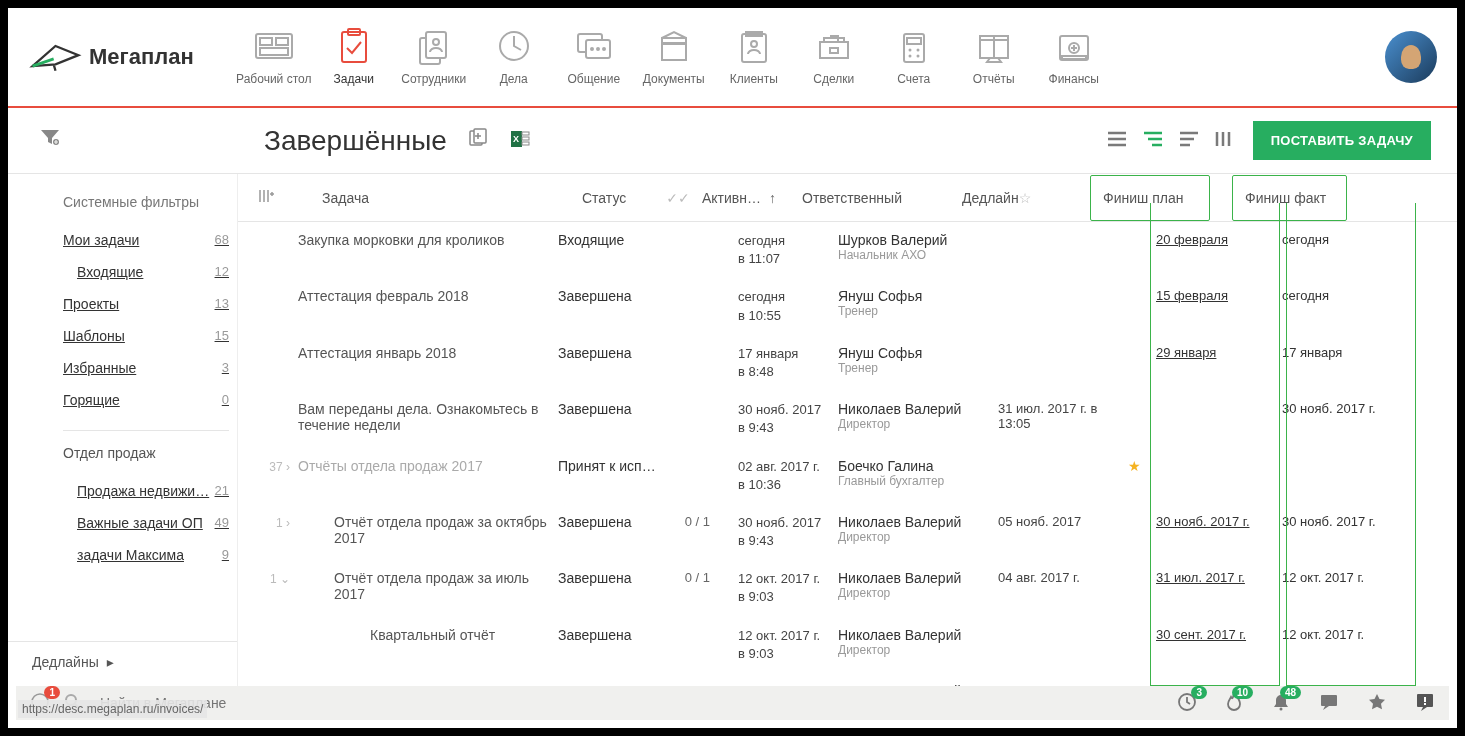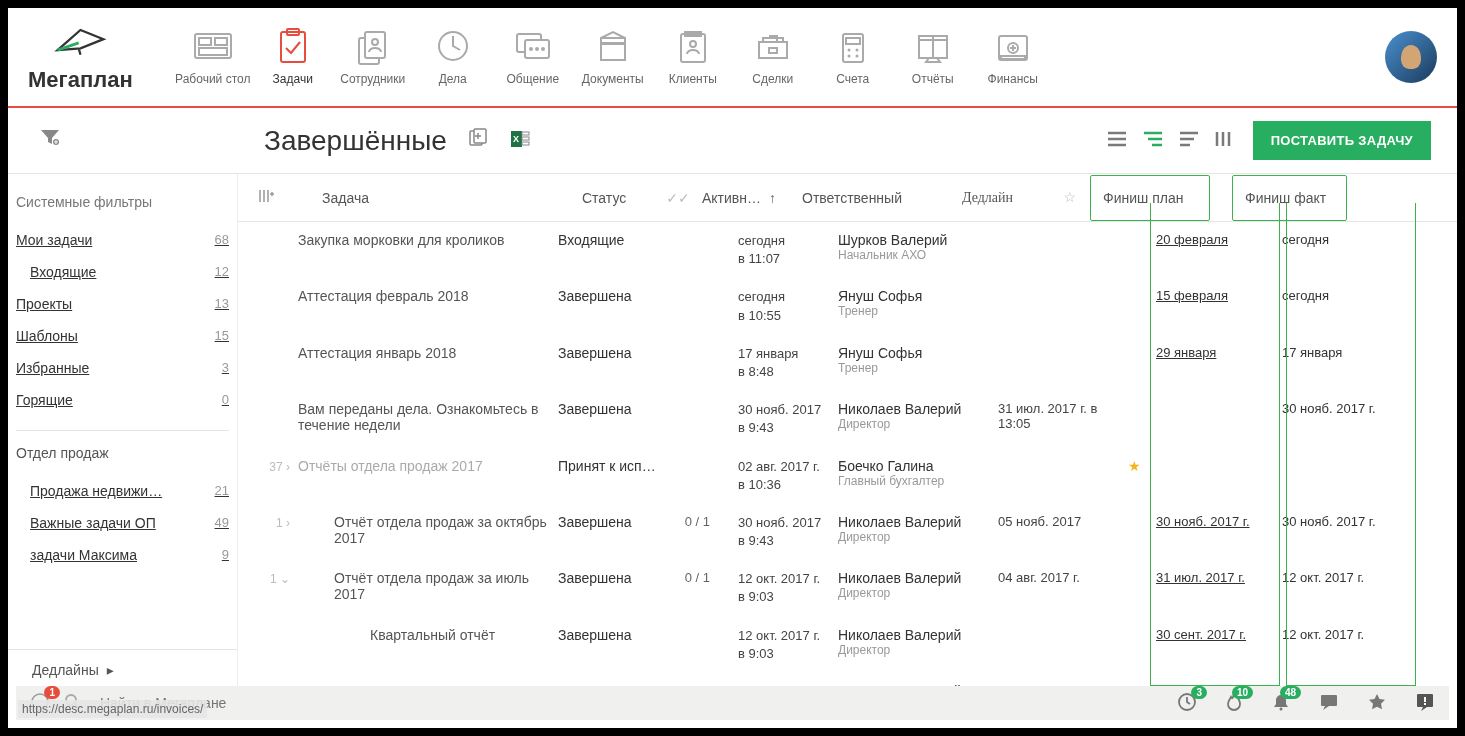--- a/index.html
+++ b/index.html
@@ -1,21 +1,21 @@
 <!DOCTYPE html>
 <html><head>
 <meta charset="utf-8">
 <style>
 * { margin: 0; padding: 0; box-sizing: border-box; }
 body { font-family: -apple-system, BlinkMacSystemFont, "Segoe UI", Arial, sans-serif; font-size: 14px; color: #333; background: #fff; }
 .frame { width: 1465px; height: 736px; border: 8px solid #000; position: relative; overflow: hidden; }
 
 
 .topnav { height: 100px; display: flex; align-items: center; padding: 0 20px; border-bottom: 2px solid #e84c3d; background:#fff; }
-.logo { display: flex; align-items: center; gap: 6px; flex-direction: column; }
+.logo { display: flex; align-items: center; gap: 6px; }
 .logo svg { width: 55px; height: 40px; }
 .logo-text { font-size: 22px; font-weight: 700; color: #333; }
 .nav-items { display: flex; margin-left: 40px; }
 .nav-item { width: 80px; text-align: center; cursor: pointer; }
 .nav-item .icon-box { width: 48px; height: 36px; margin: 0 auto 8px; display:flex; align-items:center; justify-content:center; }
 .nav-item.active .nav-icon { stroke: #e84c3d; }
 .nav-icon { stroke: #aaa; fill: none; stroke-width: 2; }
 .nav-item .label { font-size: 12px; color: #666; }
 .nav-item.active .label { color: #333; }
 .avatar { width: 52px; height: 52px; border-radius: 50%; margin-left: auto; background: linear-gradient(135deg,#4a90d0 0%,#2e5d8a 60%,#1a3a5a 100%); position:relative; overflow:hidden; }
@@ -27,38 +27,38 @@
 .page-title { font-size: 28px; color: #333; font-weight:400;}
 .tool-icon { color:#7a7a7a; cursor:pointer;}
 .toolbar-right { margin-left:auto; display:flex; align-items:center; gap:20px;}
 .view-icons { display:flex; gap:16px; align-items:center;}
 .view-icons .vi { cursor:pointer; }
 .btn-primary { background:#27ae60; color:#fff; border:none; padding:12px 18px; font-size:13px; font-weight:700; letter-spacing:0.3px; cursor:pointer;}
 
 
 .body { display:flex; height: calc(100% - 100px - 66px - 34px); }
 .sidebar { width: 230px; padding: 20px 0 0 0; border-right:1px solid #eee; position:relative;}
-.sidebar-group { padding: 0 8px; }
+.sidebar-group { padding: 0 8px; margin-left: 47px; }
 .sidebar-heading { color:#777; font-size:14px; margin-bottom:14px; }
 .side-item { display:flex; justify-content:space-between; padding: 8px 0; cursor:pointer; font-size:14px; color:#333;text-decoration:underline;}
 .side-item.sub { padding-left: 14px; }
 .side-item .cnt { color:#999; font-size:13px;}
 .sidebar-divider { height:1px; background:#e5e5e5; margin:14px 0;}
-.deadlines-row { position:absolute; bottom:4px; left:0; right:0; padding:12px 24px; border-top:1px solid #e5e5e5; display:flex; align-items:center; gap:8px; color:#555; cursor:pointer;}
+.deadlines-row { position:absolute; bottom:12px; left:0; right:0; padding:12px 24px; border-top:1px solid #e5e5e5; display:flex; align-items:center; gap:8px; color:#555; cursor:pointer;}
 .filter-icon-topleft{ position:absolute; top:120px; left:32px;}
 
 
 .content { flex:1; overflow:auto; }
 .thead { display:flex; align-items:center; height:48px; border-bottom:1px solid #e5e5e5; font-size:14px; color:#555; padding-left: 20px;}
 .th { padding: 0 8px; }
 .th-task { width: 260px; margin-left: 40px;}
 .th-status { width: 120px; display:flex; align-items:center; gap:40px;}
 .th-activ { width: 100px; display:flex; align-items:center; gap:8px;}
 .th-resp { width: 160px; }
-.th-dead { width: 130px; display:flex; align-items:center; justify-content:space-between;font-family:Liberation Serif, serif;}
+.th-dead { width: 130px; display:flex; align-items:center; }
 .th-hl { border:1.5px solid #3bb34a; padding:14px 12px; border-radius:2px;}
 .th-plan { width: 120px; }
 .th-fact { width: 115px; }
 .hl-wrap { display:flex; gap:22px; align-items:flex-end; margin-left:6px;}
 
 .row { display:flex; padding: 10px 0 10px 20px; font-size:14px; border-bottom:0; }
 .row .indent-handle { width:40px; text-align:right; color:#bbb; font-size:12px; padding-right:8px; padding-top:2px;}
 .cell-task { width:260px; padding-right:10px; color:#444;}
 .cell-task .title{ color:#555;}
 .cell-task.gray .title{ color:#aaa;}

